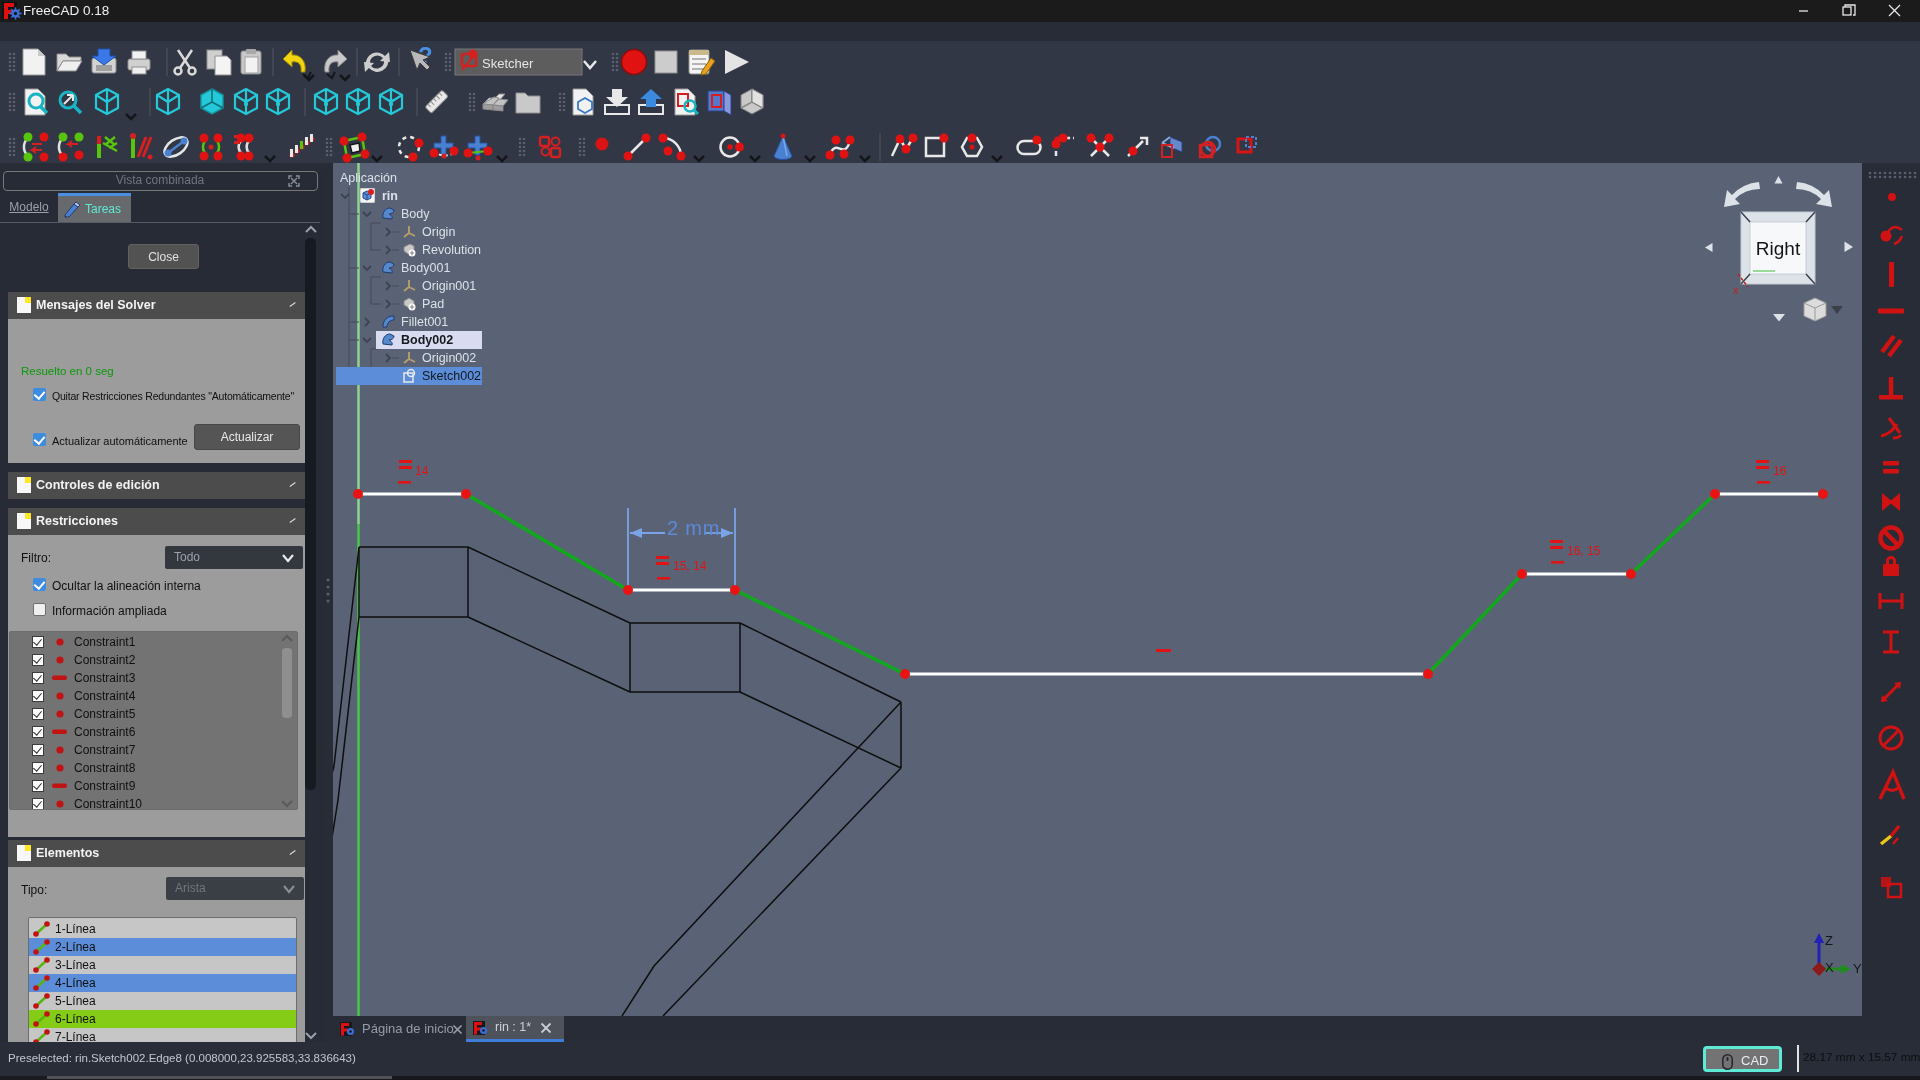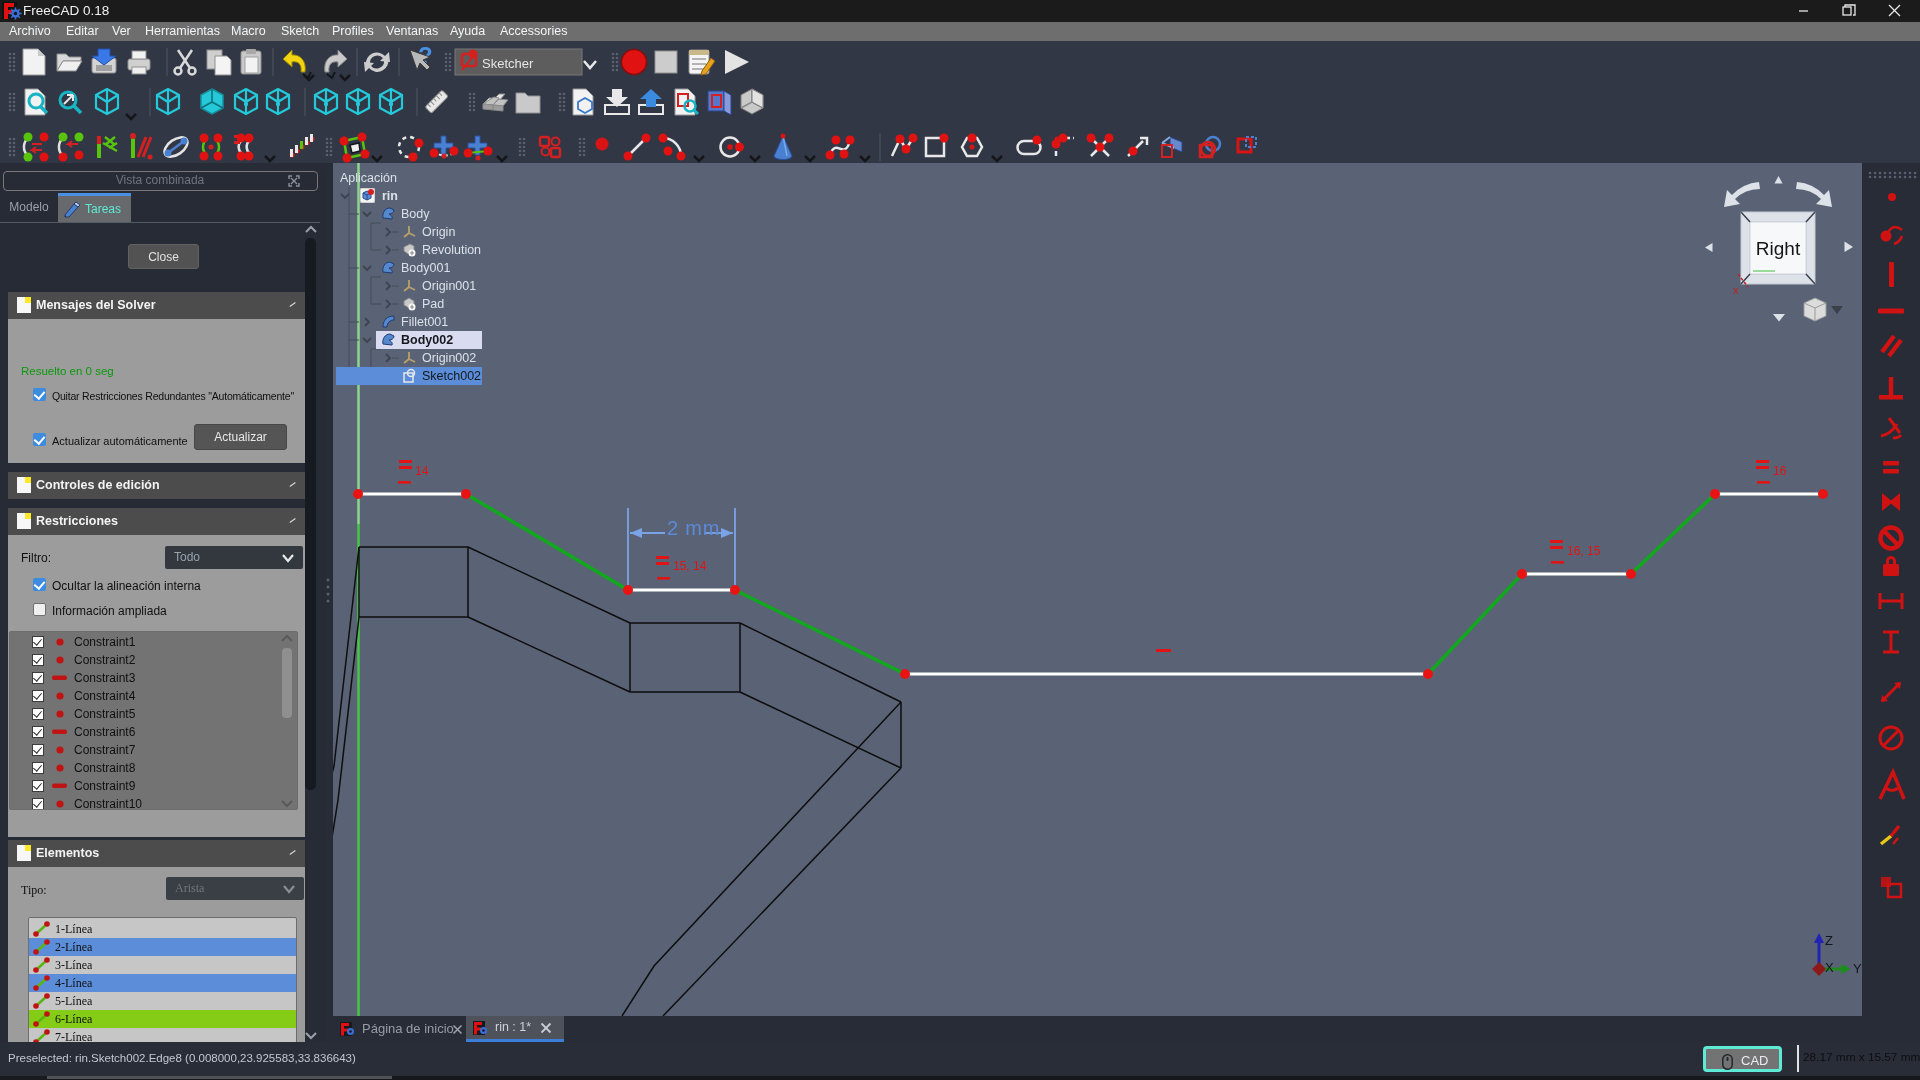--- a/index.html
+++ b/index.html
@@ -64,32 +64,20 @@
     <svg class="abs" style="left:1790px;top:0" width="130" height="22" viewBox="0 0 130 22">
       <g stroke="#e8e8e8" stroke-width="1.3" fill="none">
         <line x1="9" y1="11" x2="18" y2="11"></line>
         <rect x="53" y="7" width="8" height="8"></rect>
         <path d="M55 7 v-2 h10 v10 h-2"></path>
         <line x1="99" y1="5" x2="110" y2="16"></line>
           <line x1="110" y1="5" x2="99" y2="16"></line>
       </g>
     </svg>
   </div>
-  <div class="abs" id="menubar">
-    <span style="left:9px">Archivo</span>
-    <span style="left:66px">Editar</span>
-    <span style="left:112px">Ver</span>
-    <span style="left:145px">Herramientas</span>
-    <span style="left:231px">Macro</span>
-    <span style="left:281px">Sketch</span>
-    <span style="left:332px">Profiles</span>
-    <span style="left:386px">Ventanas</span>
-    <span style="left:450px">Ayuda</span>
-    <span style="left:500px">Accessories</span>
-  </div>
   <div class="abs" id="toolbars">
   <svg class="abs" style="left:0;top:0" width="1920" height="122" viewBox="0 0 1920 122">
     <defs>
       <g id="grip">
             <g fill="#5a6070">
         <circle cx="0" cy="-8" r="1.3"></circle>
               <circle cx="0" cy="-4" r="1.3"></circle>
               <circle cx="0" cy="0" r="1.3"></circle>
               <circle cx="0" cy="4" r="1.3"></circle>
               <circle cx="0" cy="8" r="1.3"></circle>
@@ -557,21 +545,21 @@
 
     <div class="abs" style="left:3px;top:1px;width:313px;height:18px;border:1px solid #787878;border-radius:4px;background:#262b35;"></div>
     <div class="abs" style="left:0;top:3px;width:320px;text-align:center;color:#6f7580;font-size:12px;">Vista combinada</div>
     <svg class="abs" style="left:288px;top:5px" width="12" height="12" viewBox="0 0 12 12">
       <g stroke="#8a909a" stroke-width="1.4" fill="none">
         <path d="M1 4 V1 H4 M8 1 H11 V4 M11 8 V11 H8 M4 11 H1 V8"></path>
         <path d="M3 3 L9 9 M9 3 L3 9"></path>
       </g>
     </svg>
 
-    <div class="abs" style="left:0px;top:23px;width:58px;height:29px;color:#9aa0aa;font-size:12px;text-align:center;line-height:29px;">Modelo</div>
+    <div class="abs" style="left:0px;top:23px;width:58px;height:29px;color:#9aa0aa;font-size:12px;text-align:center;line-height:29px;text-decoration:underline;">Modelo</div>
     <div class="abs" style="left:58px;top:23px;width:73px;height:29px;background:#67696c;border-top:3px solid #4a90e2;box-sizing:border-box;">
       <svg class="abs" style="left:5px;top:5px" width="18" height="18" viewBox="0 0 18 18">
         <path d="M2 14 L11 3 L15 6 L6 16 L2 16 Z" fill="#4a80d0" stroke="#223c70" stroke-width="1"></path>
         <path d="M11 3 L13 1 L17 4 L15 6 Z" fill="#b8cce8" stroke="#223c70" stroke-width="1"></path>
         <path d="M2 14 L3 16 L2 16 Z" fill="#222"></path>
       </svg>
       <span class="abs" style="left:27px;top:6px;color:#5eead4;font-size:12px;">Tareas</span>
     </div>
     <div class="abs" style="left:0;top:52px;width:320px;height:1px;background:#555b66;"></div>
 
@@ -591,21 +579,21 @@
       <svg class="colarrow" width="10" height="8" viewBox="0 0 10 8">
           <path d="M1 6 L8 1" stroke="#d5d5d5" stroke-width="1.6" fill="none"></path>
         </svg>
     </div>
     <div class="secbody" style="top:149px;height:144px;">
       <div class="abs" style="left:13px;top:46px;color:#0b9a0b;font-size:11.5px;">Resuelto en 0 seg</div>
       <div class="cb" style="left:25px;top:69px;"></div>
       <div class="abs" style="left:44px;top:71px;font-size:10.5px;letter-spacing:-0.2px;white-space:nowrap;">Quitar Restricciones Redundantes "Automáticamente"</div>
       <div class="cb" style="left:25px;top:114px;"></div>
       <div class="abs" style="left:44px;top:116px;font-size:11px;">Actualizar automáticamente</div>
-      <div class="abs" style="left:186px;top:105px;width:93px;height:26px;background:#555555;border:1px solid #474747;border-radius:3px;color:#e8e8e8;text-align:center;line-height:25px;box-sizing:border-box;">Actualizar</div>
+      <div class="abs" style="left:186px;top:105px;width:106px;height:26px;background:#555555;border:1px solid #474747;border-radius:3px;color:#e8e8e8;text-align:center;line-height:25px;box-sizing:border-box;">Actualizar</div>
     </div>
 
     <div class="sechead" style="top:302px;">
       <div class="noteico"></div>
       <span style="margin-left:28px;">Controles de edición</span>
       <svg class="colarrow" width="10" height="8" viewBox="0 0 10 8">
           <path d="M1 6 L8 1" stroke="#d5d5d5" stroke-width="1.6" fill="none"></path>
         </svg>
     </div>
 
@@ -710,21 +698,21 @@
         </svg>
     </div>
 
     <div class="sechead" style="top:670px;">
       <div class="noteico"></div>
       <span style="margin-left:28px;">Elementos</span>
       <svg class="colarrow" width="10" height="8" viewBox="0 0 10 8">
           <path d="M1 6 L8 1" stroke="#d5d5d5" stroke-width="1.6" fill="none"></path>
         </svg>
     </div>
-    <div class="secbody" style="top:697px;height:175px;font-family:Liberation Serif, serif;">
+    <div class="secbody" style="top:697px;height:175px;">
       <div class="abs" style="left:13px;top:16px;">Tipo:</div>
       <div class="abs" style="left:158px;top:10px;width:138px;height:23px;background:#3a3e45;border-radius:2px;">
         <span class="abs" style="left:9px;top:4px;color:#70777f;">Arista</span>
         <svg class="abs" style="left:116px;top:7px" width="14" height="10" viewBox="0 0 14 10">
             <path d="M2 2 L7 8 L12 2" fill="none" stroke="#878d95" stroke-width="2.2"></path>
           </svg>
       </div>
       <div class="abs" style="left:20px;top:50px;width:269px;height:129px;background:#c6c6c6;border:1px solid #6d6d6d;border-radius:2px;overflow:hidden;box-sizing:border-box;" id="lineListBox">
         <div class="trow" style="left:0;top:2px;width:269px;">
             <svg class="abs" style="left:4px;top:1px" width="18" height="16">

